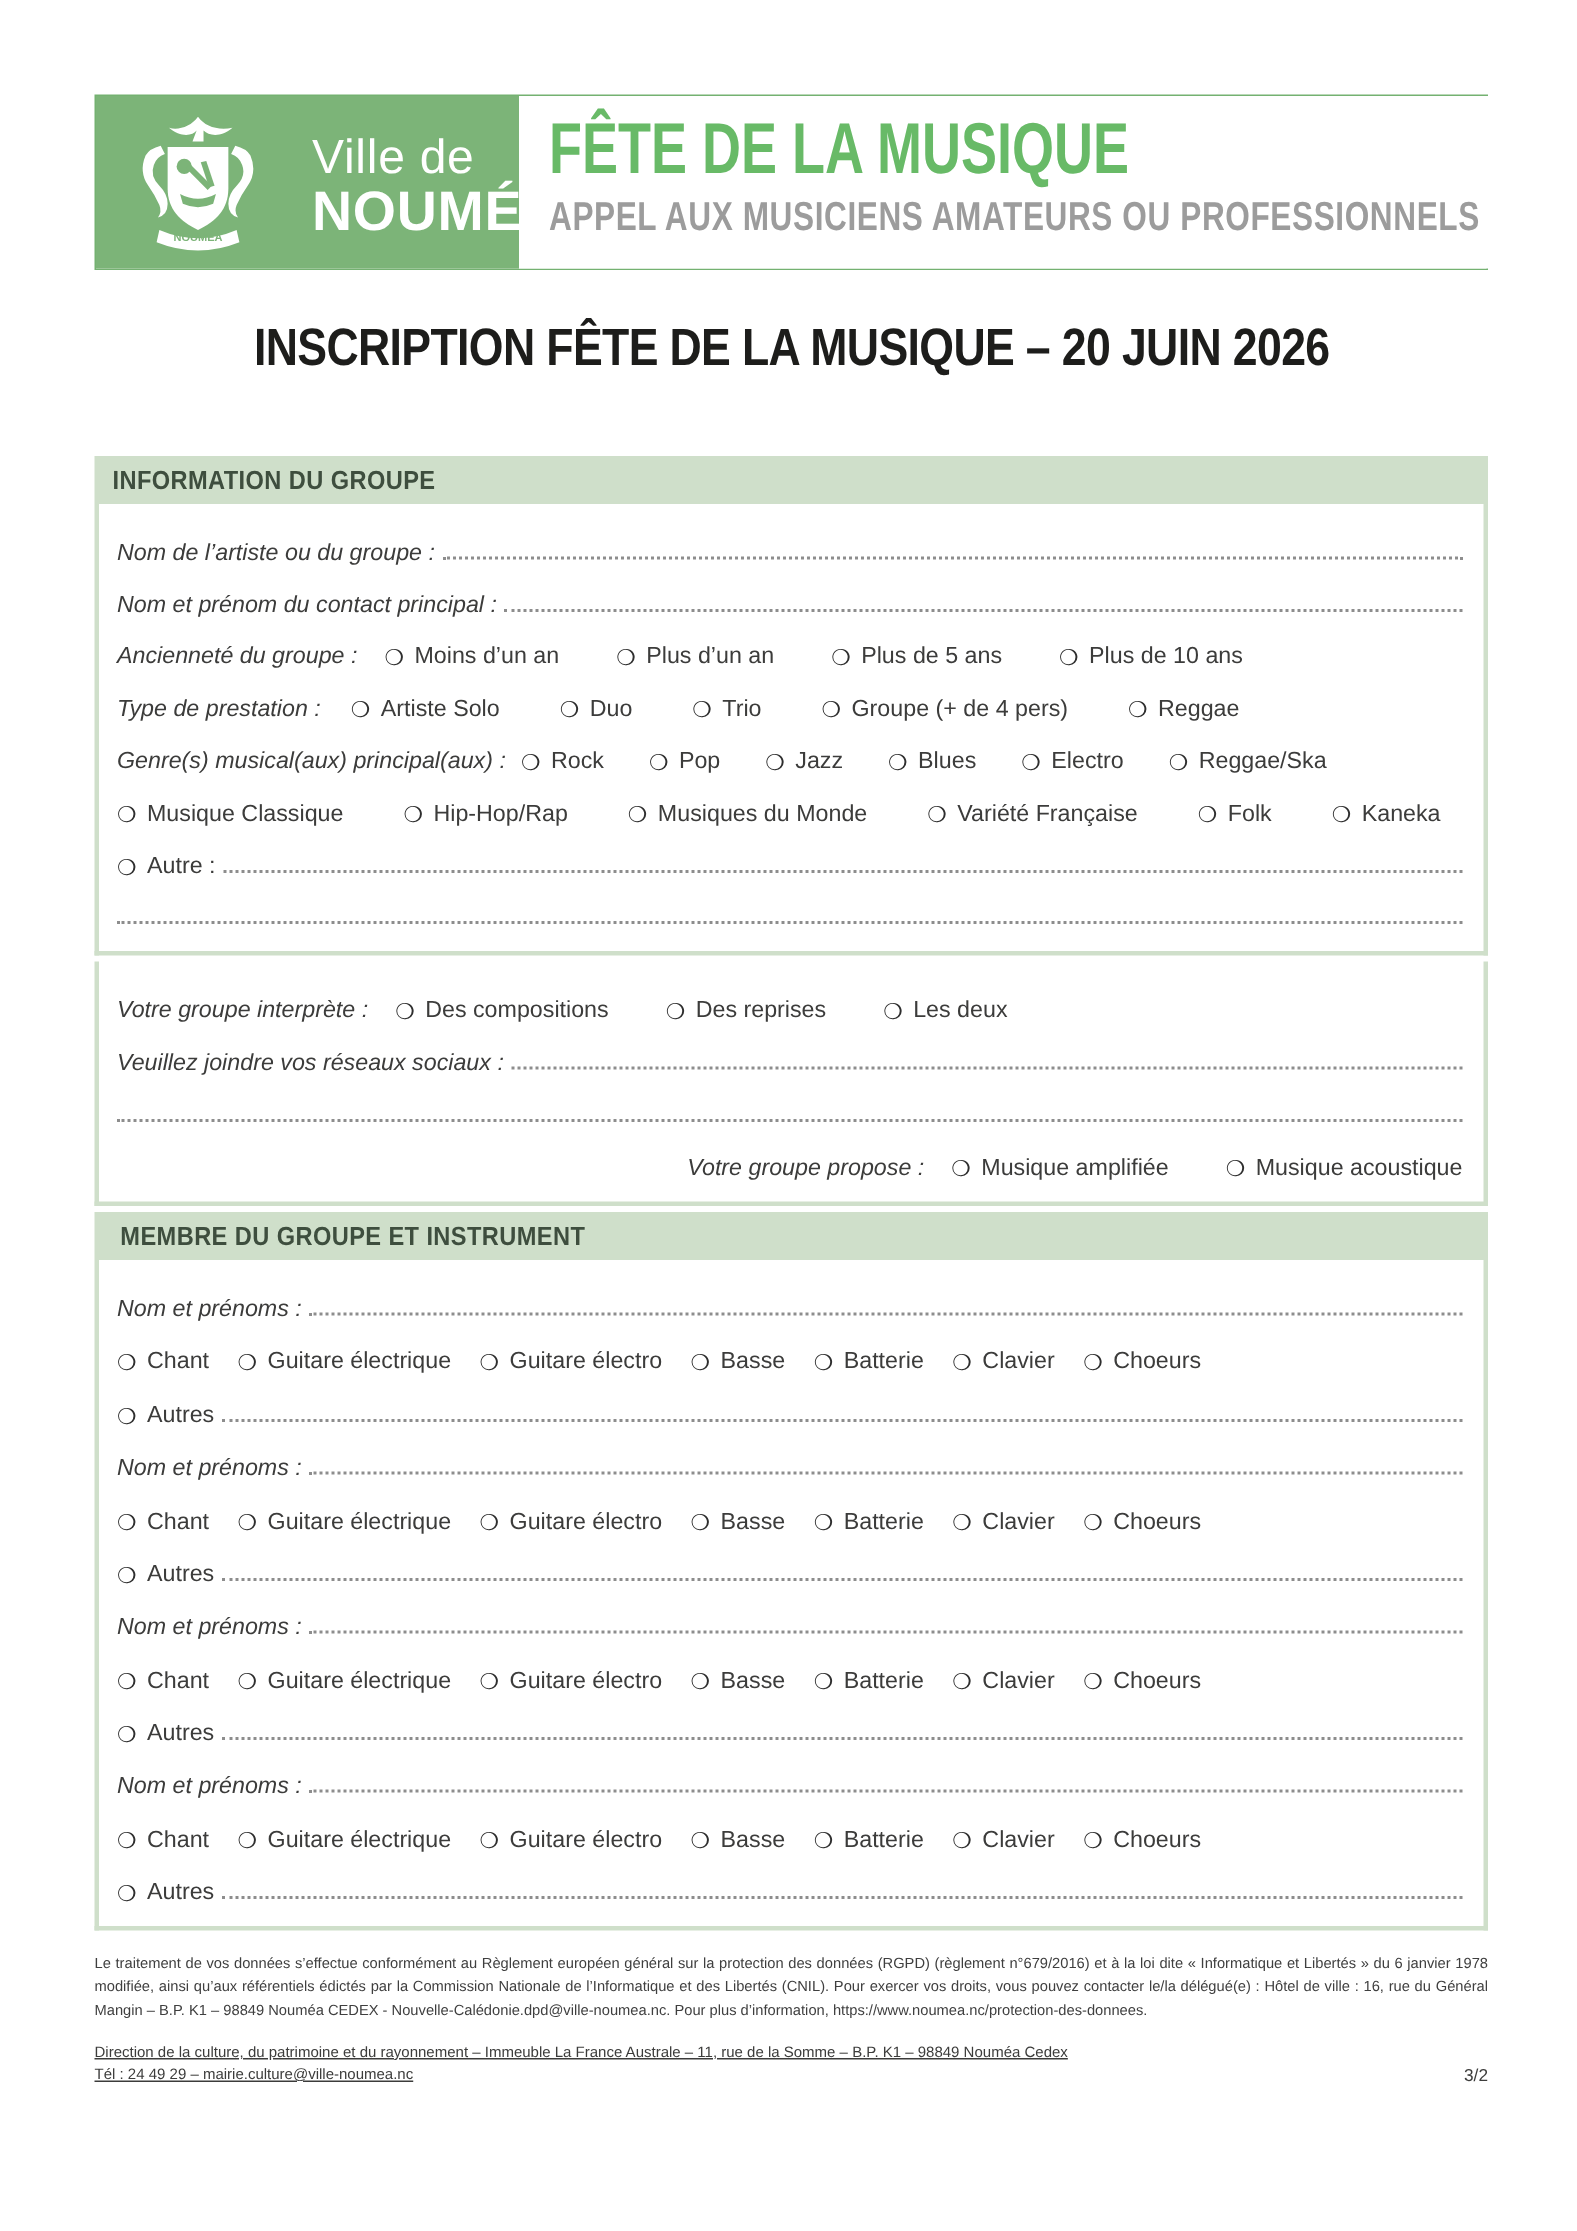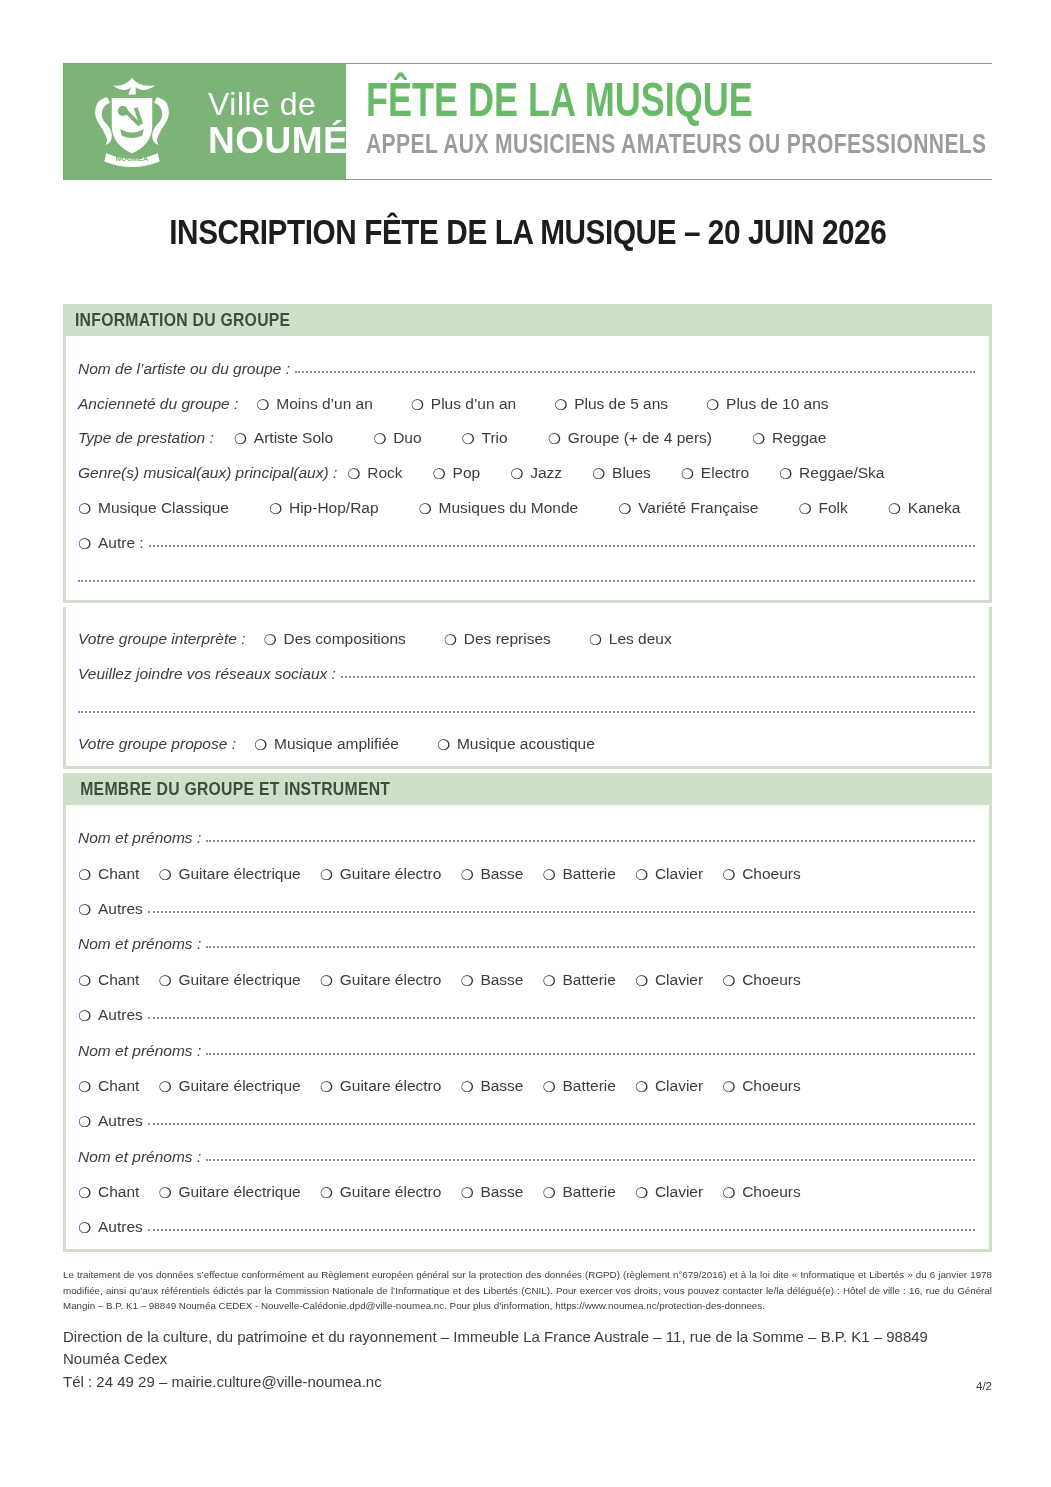--- a/index.html
+++ b/index.html
@@ -40,27 +40,27 @@
   .dots { flex:1; border-bottom:2px dotted #8d8d8d; margin:0 0 7px 5px; min-width:30px; }
   .dots-fixed { flex:0 0 108px; }
   .lbl-email { margin-left:33px; }
   .opt { display:inline-flex; align-items:baseline; gap:7px; padding-bottom:2px; white-space:nowrap; }
   .radio { font-family:"DejaVu Sans", sans-serif; font-size:14.5px; color:#2e2e2e; position:relative; top:1px; }
   .opt-row { column-gap:38px; }
   .gap-prest { column-gap:40px; }
   .gap-gen1 { column-gap:30px; }
   .gap-gen2 { column-gap:40px; }
   .gap-int  { column-gap:38px; }
-  .gap-prop { column-gap:38px; }
+  .gap-prop { column-gap:38px;justify-content:flex-end; }
   .gap-inst { column-gap:19px; }
   .opt-row .lbl { margin-right:-20px; }
   
   .rgpd { margin-top:15px; font-size:9.8px; line-height:1.55; color:#3f3f3f; text-align:justify; }
   .footer-bottom { margin-top:13px; display:flex; align-items:flex-end; }
-  .footer-left { font-size:15px; line-height:1.5; color:#3c3c3b; }
+  .footer-left { font-size:10px; line-height:1.5; color:#3c3c3b;text-decoration:underline; }
   .page-number { margin-left:auto; font-size:11.5px; color:#3c3c3b; padding-bottom:1px; }
 </style>
 </head>
 <body>
 
 <div class="page">
 
   <div class="banner">
     <div class="banner-left">
       <svg class="crest" viewBox="0 0 100 100">
@@ -96,20 +96,24 @@
 
   <div class="section first-section">
     <div class="section-bar"><span>INFORMATION DU GROUPE</span></div>
     <div class="section-box">
 
       <div class="row">
         <span class="lbl">Nom de l’artiste ou du groupe :</span>
         <span class="dots"></span>
       </div>
 
+      <div class="row">
+        <span class="lbl">Nom et prénom du contact principal :</span>
+        <span class="dots"></span>
+      </div>
 
 
       <div class="row opt-row">
         <span class="lbl">Ancienneté du groupe :</span>
         <span style="display:contents"><span class="opt">
               <span class="radio">❍</span>
               <span class="opt-label">Moins d’un an</span>
             </span><span class="opt">
               <span class="radio">❍</span>
               <span class="opt-label">Plus d’un an</span>
@@ -393,16 +397,16 @@
         </div>
       </div>
   </div>
 
   <div class="rgpd">Le traitement de vos données s’effectue conformément au Règlement européen général sur la protection des données (RGPD) (règlement n°679/2016) et à la loi dite « Informatique et Libertés » du 6 janvier 1978 modifiée, ainsi qu’aux référentiels édictés par la Commission Nationale de l’Informatique et des Libertés (CNIL). Pour exercer vos droits, vous pouvez contacter le/la délégué(e) : Hôtel de ville : 16, rue du Général Mangin – B.P. K1 – 98849 Nouméa CEDEX - Nouvelle-Calédonie.dpd@ville-noumea.nc. Pour plus d’information, https://www.noumea.nc/protection-des-donnees.</div>
   <div class="footer-bottom">
     <div class="footer-left">
       <div>Direction de la culture, du patrimoine et du rayonnement – Immeuble La France Australe – 11, rue de la Somme – B.P. K1 – 98849 Nouméa Cedex</div>
       <div>Tél : 24 49 29 – mairie.culture@ville-noumea.nc</div>
     </div>
-    <div class="page-number">4/2</div>
+    <div class="page-number">3/2</div>
   </div>
 
 </div>
 
 </body></html>

